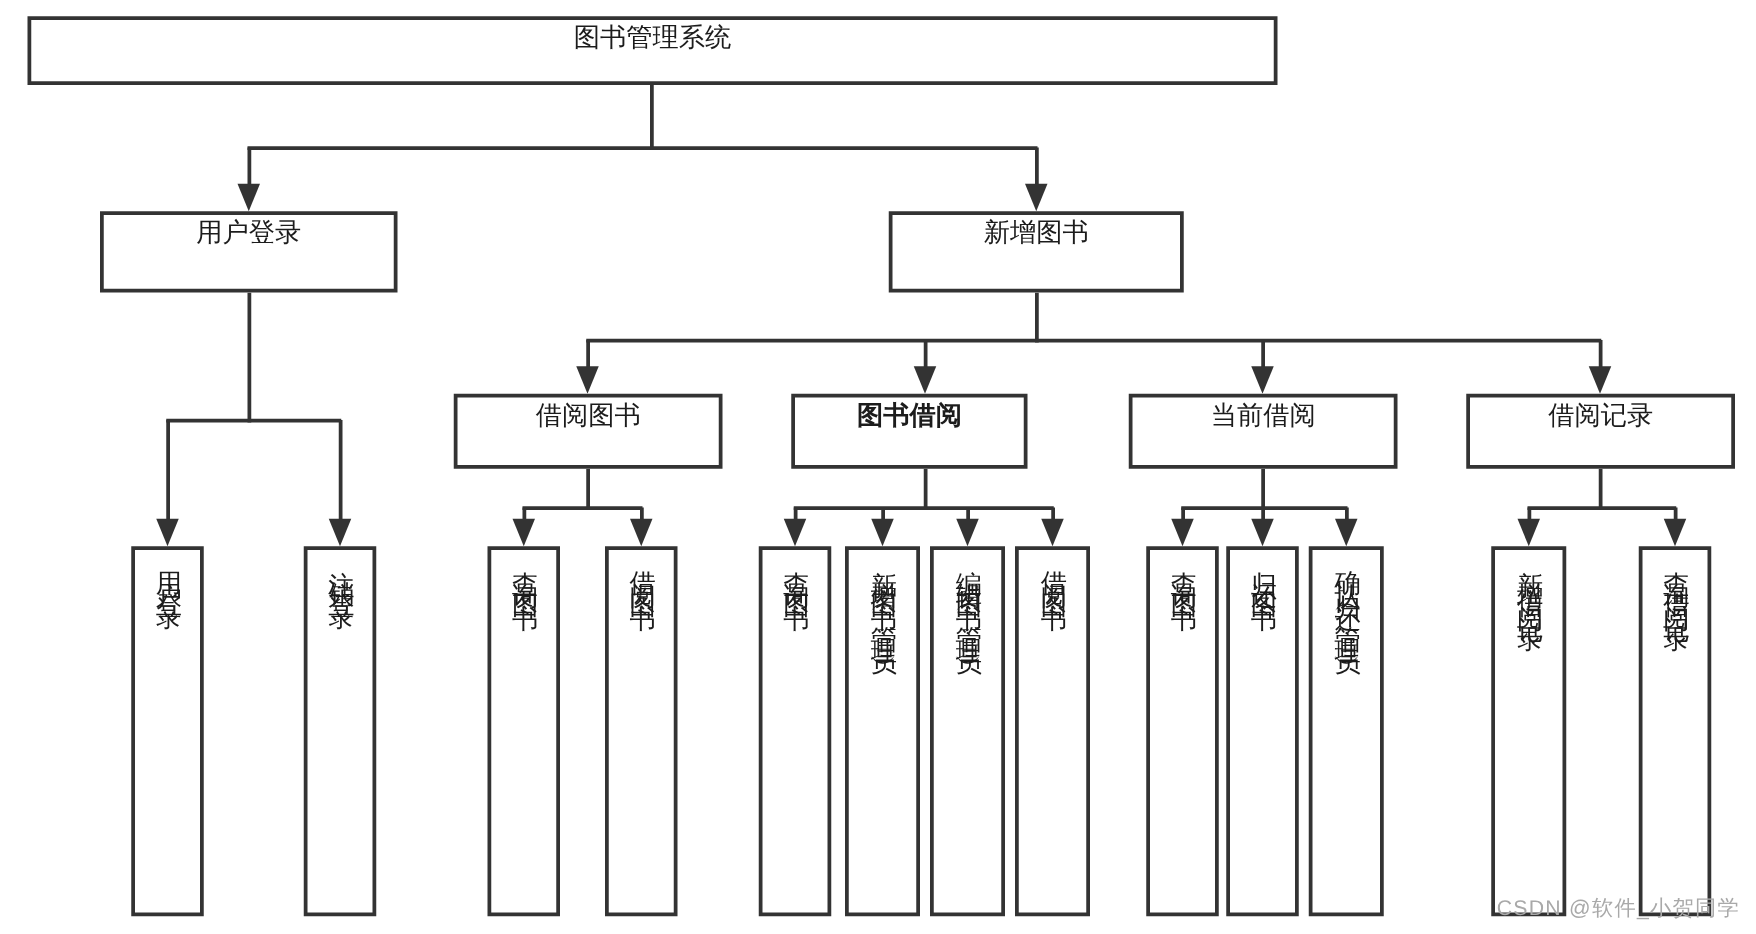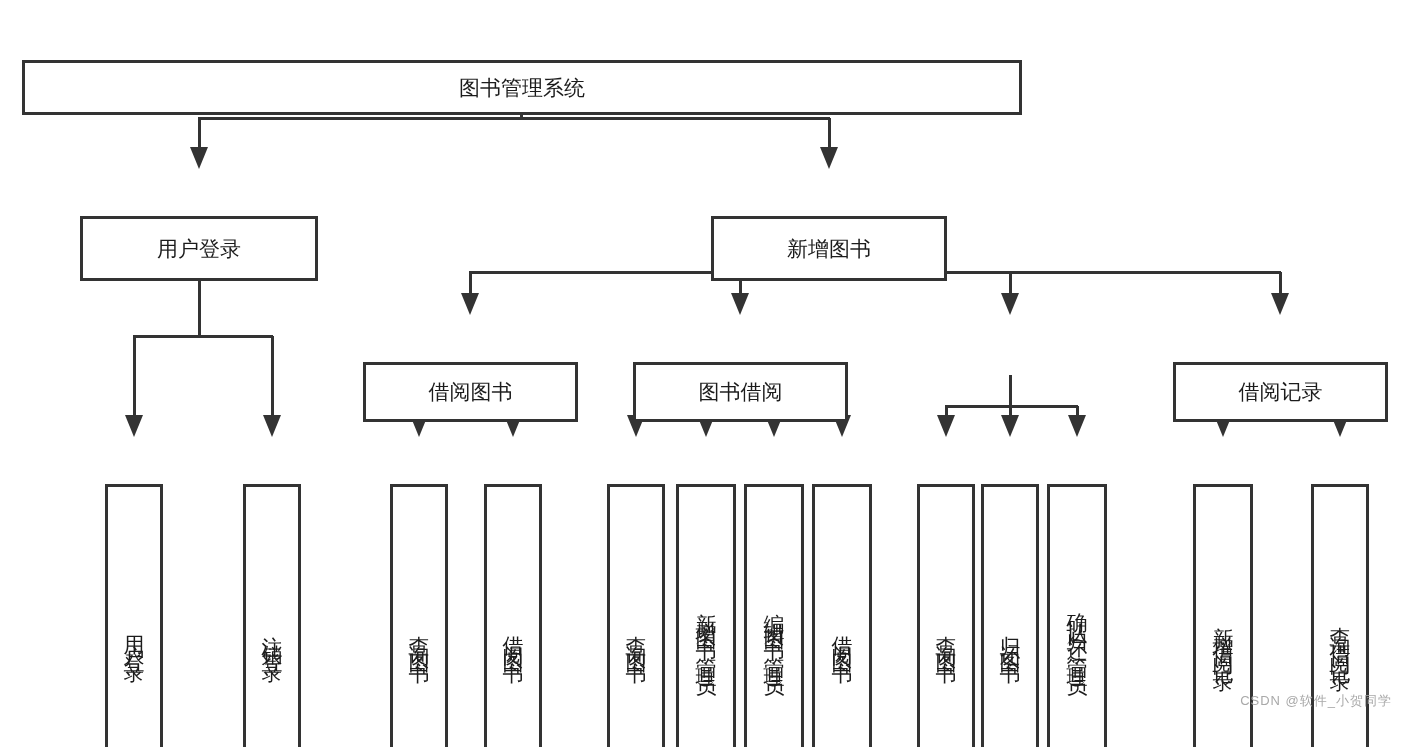--- a/index.html
+++ b/index.html
@@ -8,37 +8,37 @@
     --text:#1c1c1c; --watermark:#a9a9a9; --bg:#ffffff;
   }
   html,body{margin:0;padding:0;background:var(--bg);}
   body{font-family:"Liberation Sans","DejaVu Sans",sans-serif;}
   #canvas{
     position:relative;width:1405px;height:747px;background:var(--bg);
     overflow:hidden;
   }
   .node{
     position:absolute;box-sizing:border-box;background:var(--box-fill);
-    border:3px solid var(--box-border);display:flex;align-items:center;
+    border:3px solid var(--box-border);display:flex;
     justify-content:center;color:var(--text);font-size:21px;
-    white-space:nowrap;z-index:2;margin-top:47px;
+    white-space:nowrap;z-index:2;
   }
   .leaf .vtext{
     writing-mode:vertical-rl;text-orientation:mixed;letter-spacing:9px;
     margin-inline-end:-9px;font-size:21px;white-space:nowrap;
   }
   .vline{position:absolute;width:3px;background:var(--line);z-index:1;}
   .hline{position:absolute;height:3px;background:var(--line);z-index:1;}
   .arrow{
     position:absolute;width:0;height:0;z-index:1;
     border-left:9px solid transparent;border-right:9px solid transparent;
     border-top:22px solid var(--line);
   }
   .watermark{
-    position:absolute;right:13px;top:692px;font-size:13px;
+    position:absolute;right:13px;top:715px;font-size:17px;
     color:var(--watermark);letter-spacing:1px;z-index:5;white-space:nowrap;
   }
 </style>
 </head>
 <body>
 
 <div id="canvas">
 
   <div class="node" style="left:22px;top:13px;width:1000px;height:55px;">
     <span>图书管理系统</span>
@@ -47,22 +47,25 @@
   <div class="node" style="left:80px;top:169px;width:238px;height:65px;">
     <span>用户登录</span>
   </div>
   <div class="node" style="left:711px;top:169px;width:236px;height:65px;">
     <span>新增图书</span>
   </div>
 
   <div class="node" style="left:363px;top:315px;width:215px;height:60px;">
     <span>借阅图书</span>
   </div>
-  <div class="node" style="left:633px;top:315px;width:215px;height:60px;">
+  <div class="node" style="left:633px;top:315px;width:189px;height:60px;font-weight:bold;">
     <span>图书借阅</span>
+  </div>
+  <div class="node" style="left:903px;top:315px;width:215px;height:60px;">
+    <span>当前借阅</span>
   </div>
   <div class="node" style="left:1173px;top:315px;width:215px;height:60px;">
     <span>借阅记录</span>
   </div>
 
   <div class="node leaf" style="left:105px;top:437px;width:58px;height:296px;">
     <span class="vtext">用户登录</span>
   </div>
   <div class="node leaf" style="left:243px;top:437px;width:58px;height:296px;">
     <span class="vtext">注销登录</span>

